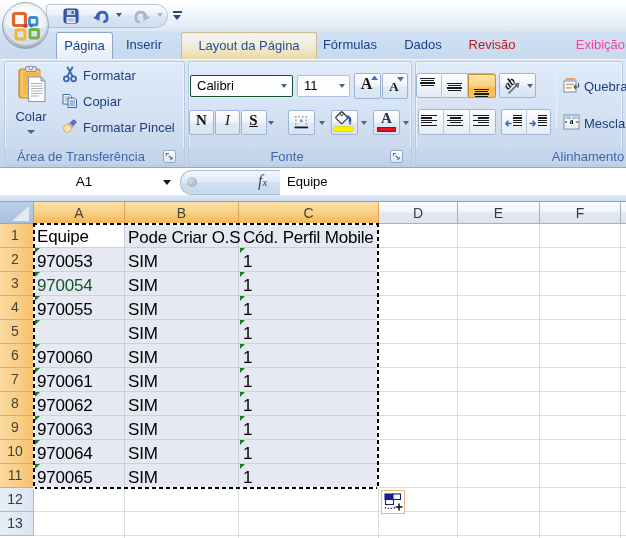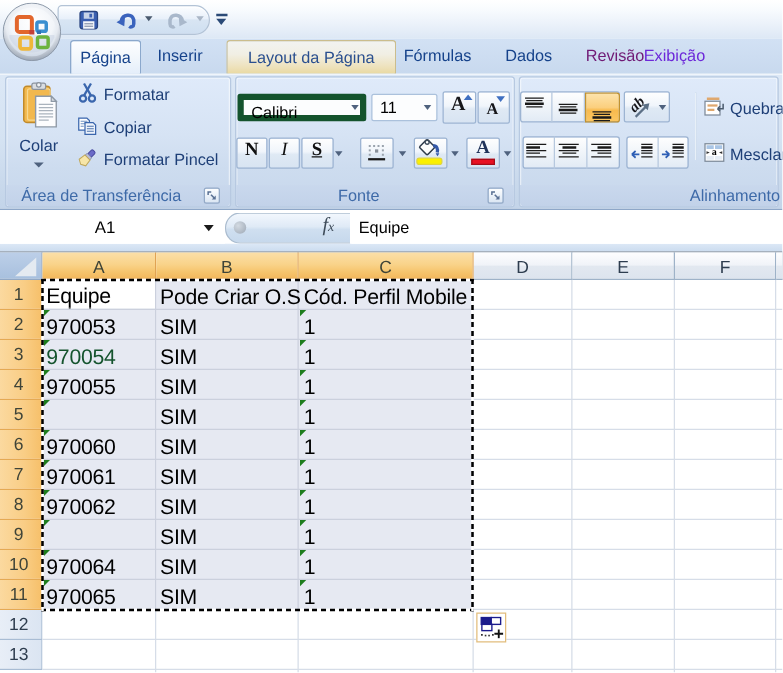--- a/index.html
+++ b/index.html
@@ -59,23 +59,23 @@
  background:linear-gradient(#f2f3f1 0%,#f1efe4 40%,#eee3c0 75%,#e9d9a2 100%);
  border:1px solid #cbbd8d; border-bottom:none; border-radius:3px 3px 0 0;
  color:#2a4f8f;font-size:13px;text-align:center;line-height:26px;">Layout da Página</div>
 <div class="abs" style="left:89px;top:33px;width:110px;height:24px;
  color:#15428b;font-size:13px;text-align:center;line-height:24px;">Inserir</div>
 <div class="abs" style="left:295px;top:33px;width:110px;height:24px;
  color:#15428b;font-size:13px;text-align:center;line-height:24px;">Fórmulas</div>
 <div class="abs" style="left:368px;top:33px;width:110px;height:24px;
  color:#15428b;font-size:13px;text-align:center;line-height:24px;">Dados</div>
 <div class="abs" style="left:437px;top:33px;width:110px;height:24px;
- color:#701a75;font-size:13px;text-align:center;line-height:24px;">Revisão</div>
+ color:#b91c1c;font-size:13px;text-align:center;line-height:24px;">Revisão</div>
 <div class="abs" style="left:515px;top:33px;width:110px;height:24px;
- color:#6d28d9;font-size:13px;text-align:left;line-height:24px;">Exibição</div>
+ color:#ec4899;font-size:13px;text-align:right;line-height:24px;">Exibição</div>
 
 <div class="abs" style="left:0;top:59px;width:626px;height:109px;
  background:linear-gradient(#dce8f6 0%,#d4e2f2 50%,#c9d9ec 80%,#c3d4e9 100%);
  border-top:1px solid #f0f5fb; border-bottom:1px solid #8ea7c8;"></div>
 
 <div class="abs" style="left:4px;top:61px;width:181px;height:105px;
  background:linear-gradient(#dfeafa 0%,#d6e3f4 45%,#cddcef 70%,#c7d7ec 100%);
  border:1px solid #b7c9e1; border-radius:3px; box-shadow:inset 0 0 0 1px rgba(255,255,255,.55);"></div>
 <div class="abs" style="left:5px;top:148px;width:179px;height:17px;
  background:linear-gradient(#c9d8ed 0%,#c2d2e9 100%); border-radius:0 0 3px 3px;"></div>
@@ -157,21 +157,21 @@
  color:#3e6aa8;font-size:13px;text-align:center;line-height:17px;">Fonte</div>
 <div class="abs" style="left:390px;top:150px;width:13px;height:13px;
  background:linear-gradient(#fdfeff,#dbe6f3); border:1px solid #94aac7; border-radius:2px;"></div>
 <svg class="abs" style="left:390px;top:150px;" width="13" height="13" viewBox="0 0 13 13">
  <path d="M3.5 6 L3.5 3.5 L6 3.5" stroke="#5a7194" stroke-width="1.2" fill="none"></path>
  <path d="M5.8 5.8 L8.6 8.6" stroke="#5a7194" stroke-width="1.3" fill="none"></path>
  <path d="M9.6 9.6 L9.6 6.4 L6.4 9.6 Z" fill="#5a7194"></path>
 </svg>
 
 <div class="abs" style="left:190px;top:75px;width:103px;height:22px;background:#fcfdfe;
- border:5px solid #14532d;border-radius:2px;color:#000;font-size:13px;line-height:20px;
+ border:1px solid #14532d;border-radius:2px;color:#000;font-size:13px;line-height:20px;
  padding-left:6px;">Calibri</div>
 <div class="abs" style="left:281px;top:84px;width:0;height:0;
  border-left:3.5px solid transparent;border-right:3.5px solid transparent;
  border-top:4px solid #4f627e;"></div>
 <div class="abs" style="left:297px;top:75px;width:53px;height:22px;background:#fcfdfe;
  border:1px solid #abc1dc;border-radius:2px;color:#000;font-size:13px;line-height:20px;
  padding-left:6px;">11</div>
 <div class="abs" style="left:339px;top:84px;width:0;height:0;
  border-left:3.5px solid transparent;border-right:3.5px solid transparent;
  border-top:4px solid #4f627e;"></div>
@@ -506,20 +506,22 @@
 <div class="abs" style="left:35px;top:368px;width:0;height:0;border-top:5px solid #1e7d1e;border-right:5px solid transparent;"></div>
     <div class="abs" style="left:240px;top:368px;width:0;height:0;border-top:5px solid #1e7d1e;border-right:5px solid transparent;"></div>
     <div class="abs" style="left:37px;top:392px;width:86px;height:24px;
  color:#000;font-size:17px;letter-spacing:-0.2px;line-height:28px;white-space:nowrap;">970062</div>
 <div class="abs" style="left:128px;top:392px;width:110px;height:24px;
  color:#000;font-size:17px;letter-spacing:-0.2px;line-height:28px;white-space:nowrap;">SIM</div>
 <div class="abs" style="left:243px;top:392px;width:134px;height:24px;
  color:#000;font-size:17px;letter-spacing:-0.2px;line-height:28px;white-space:nowrap;">1</div>
 <div class="abs" style="left:35px;top:392px;width:0;height:0;border-top:5px solid #1e7d1e;border-right:5px solid transparent;"></div>
     <div class="abs" style="left:240px;top:392px;width:0;height:0;border-top:5px solid #1e7d1e;border-right:5px solid transparent;"></div>
+    <div class="abs" style="left:37px;top:416px;width:86px;height:24px;
+ color:#000;font-size:17px;letter-spacing:-0.2px;line-height:28px;white-space:nowrap;">970063</div>
 <div class="abs" style="left:128px;top:416px;width:110px;height:24px;
  color:#000;font-size:17px;letter-spacing:-0.2px;line-height:28px;white-space:nowrap;">SIM</div>
 <div class="abs" style="left:243px;top:416px;width:134px;height:24px;
  color:#000;font-size:17px;letter-spacing:-0.2px;line-height:28px;white-space:nowrap;">1</div>
 <div class="abs" style="left:35px;top:416px;width:0;height:0;border-top:5px solid #1e7d1e;border-right:5px solid transparent;"></div>
     <div class="abs" style="left:240px;top:416px;width:0;height:0;border-top:5px solid #1e7d1e;border-right:5px solid transparent;"></div>
     <div class="abs" style="left:37px;top:440px;width:86px;height:24px;
  color:#000;font-size:17px;letter-spacing:-0.2px;line-height:28px;white-space:nowrap;">970064</div>
 <div class="abs" style="left:128px;top:440px;width:110px;height:24px;
  color:#000;font-size:17px;letter-spacing:-0.2px;line-height:28px;white-space:nowrap;">SIM</div>

